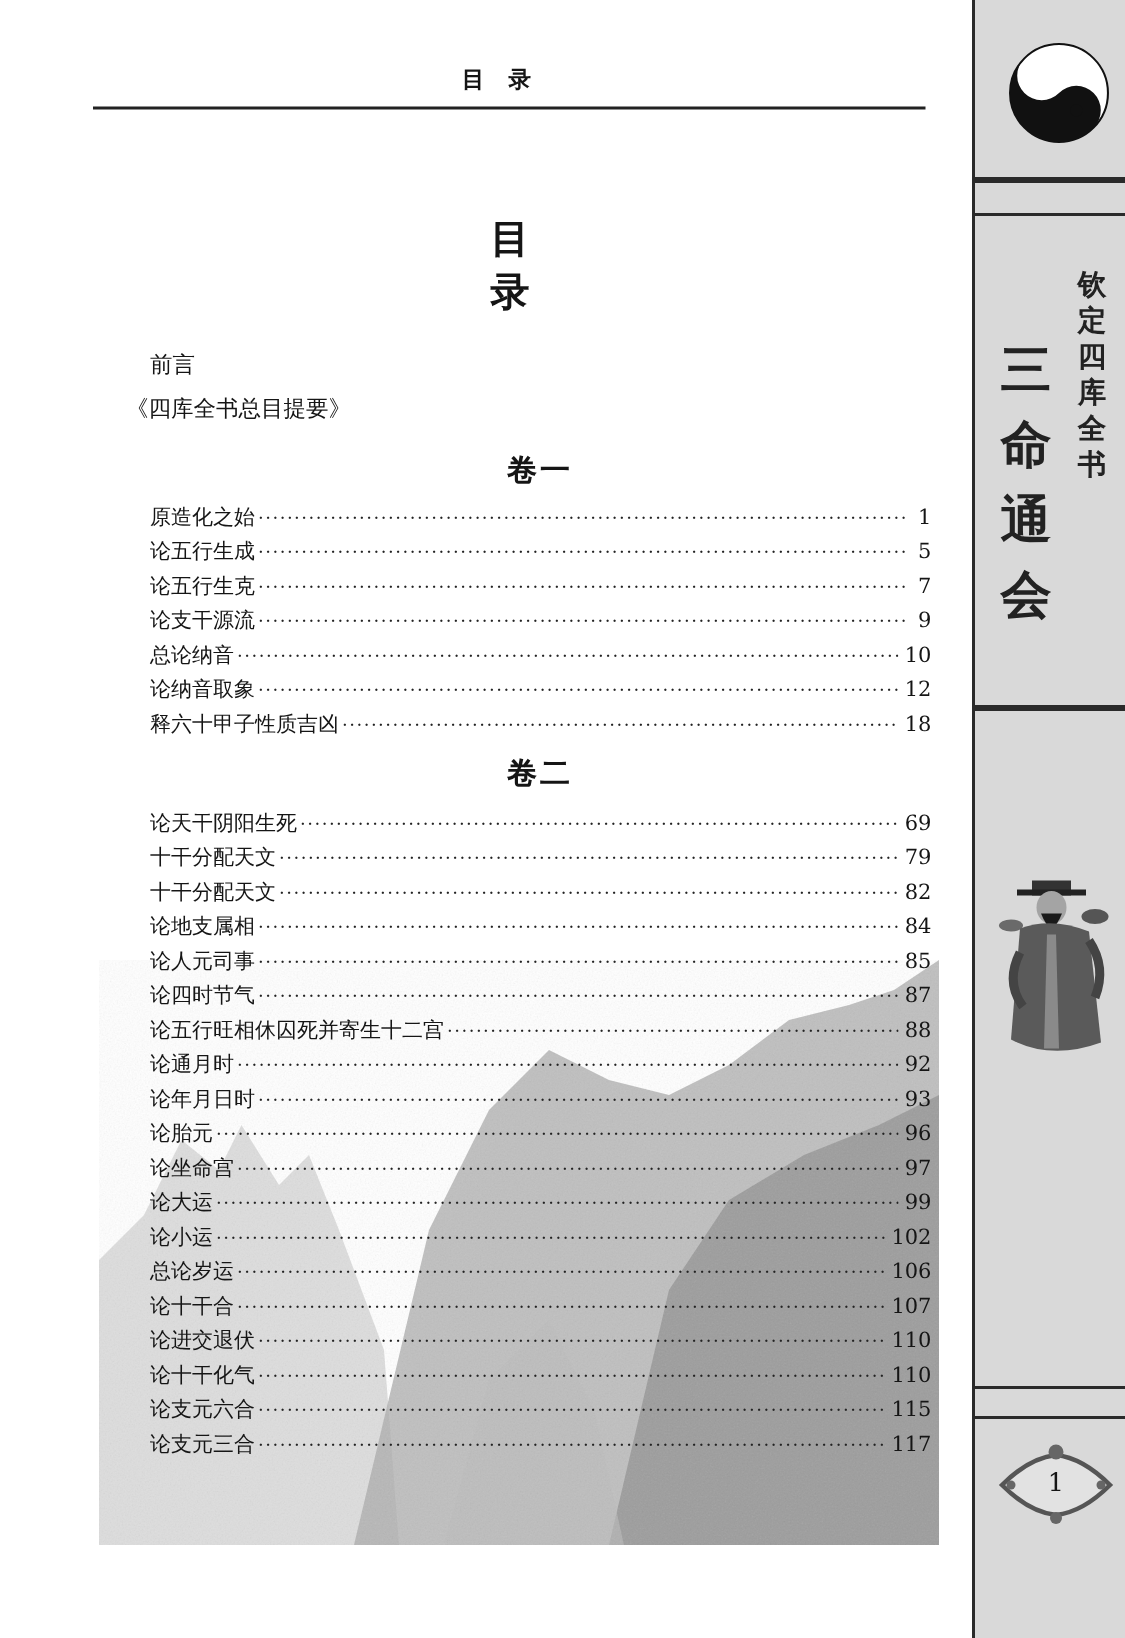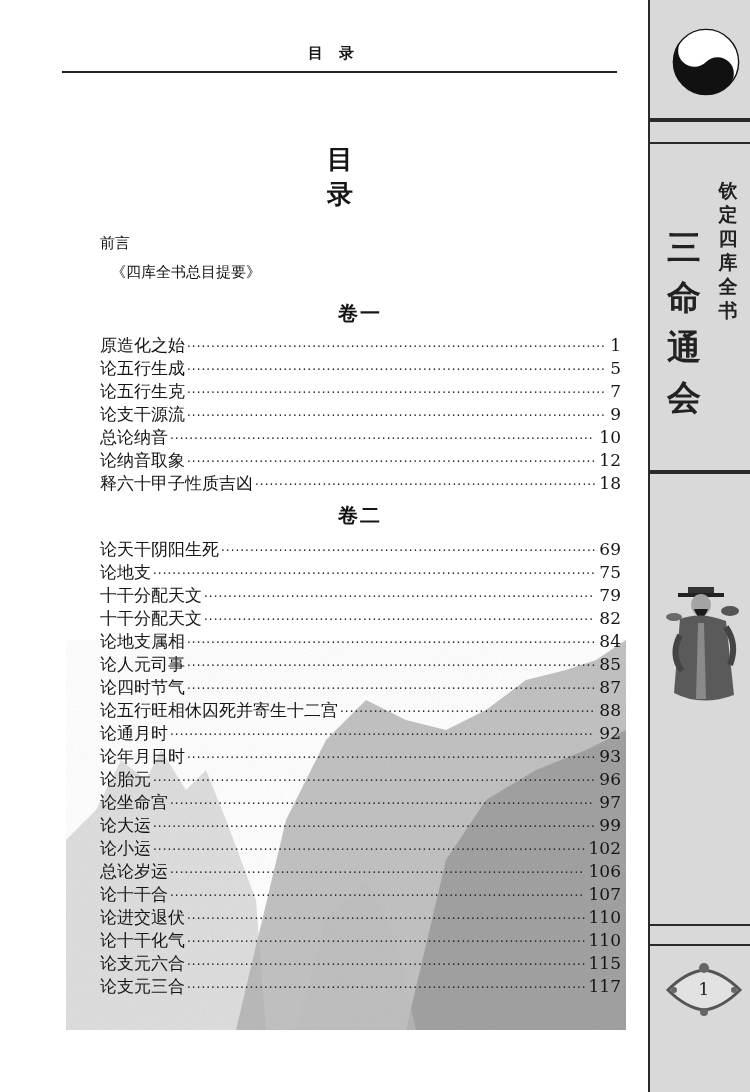--- a/index.html
+++ b/index.html
@@ -14,29 +14,29 @@
       position: absolute; left: 62px; top: 44px; width: 554px; text-align: center;
       font-family: "DejaVu Sans", sans-serif; font-size: 15px; letter-spacing: 16px; font-weight: bold;
     }
     .header-rule { position: absolute; left: 62px; top: 71px; width: 555px; height: 2px; background: #222; }
     .main-title {
       position: absolute; left: 240px; top: 142px; width: 200px; text-align: center;
       font-family: "DejaVu Sans", sans-serif; font-size: 26px; font-weight: bold; letter-spacing: 52px;
       padding-left: 52px; box-sizing: border-box;
     }
     .preface { position: absolute; left: 100px; top: 234px; font-size: 15px; }
-    .siku { position: absolute; left: 111px; top: 263px; font-size: 15px; }
+    .siku { position: absolute; left: 84px; top: 263px; font-size: 15px; }
 
     .vol-title {
       position: absolute; left: 100px; width: 520px; text-align: center;
       font-size: 20px; font-weight: bold; letter-spacing: 2px;
     }
     .toc-list { position: absolute; left: 100px; width: 521px; }
     .toc-row {
-      display: flex; align-items: baseline; height: 23px; line-height: 23px; font-size: 17px;
+      display: flex; align-items: baseline; height: 23px; line-height: 23px; font-size: 14px;
       position: relative; z-index: 2;
     }
     .toc-title { white-space: nowrap; padding-right: 2px; }
     .toc-leader {
       flex: 1; overflow: hidden; white-space: nowrap; letter-spacing: 1px; font-size: 12px;
       color: #222;
     }
     .toc-leader::before {
       content: "··································································································································";
     }
@@ -135,25 +135,20 @@
   </div>
 
   <div class="vol-title" style="top:502px;">卷二</div>
   <div class="toc-list" style="top:538px;">
     <div class="toc-row">
         <span class="toc-title">论天干阴阳生死</span>
         <span class="toc-leader"></span>
         <span class="toc-page">69</span>
       </div>
     <div class="toc-row">
-        <span class="toc-title">论地支</span>
-        <span class="toc-leader"></span>
-        <span class="toc-page">75</span>
-      </div>
-    <div class="toc-row">
         <span class="toc-title">十干分配天文</span>
         <span class="toc-leader"></span>
         <span class="toc-page">79</span>
       </div>
     <div class="toc-row">
         <span class="toc-title">十干分配天文</span>
         <span class="toc-leader"></span>
         <span class="toc-page">82</span>
       </div>
     <div class="toc-row">

